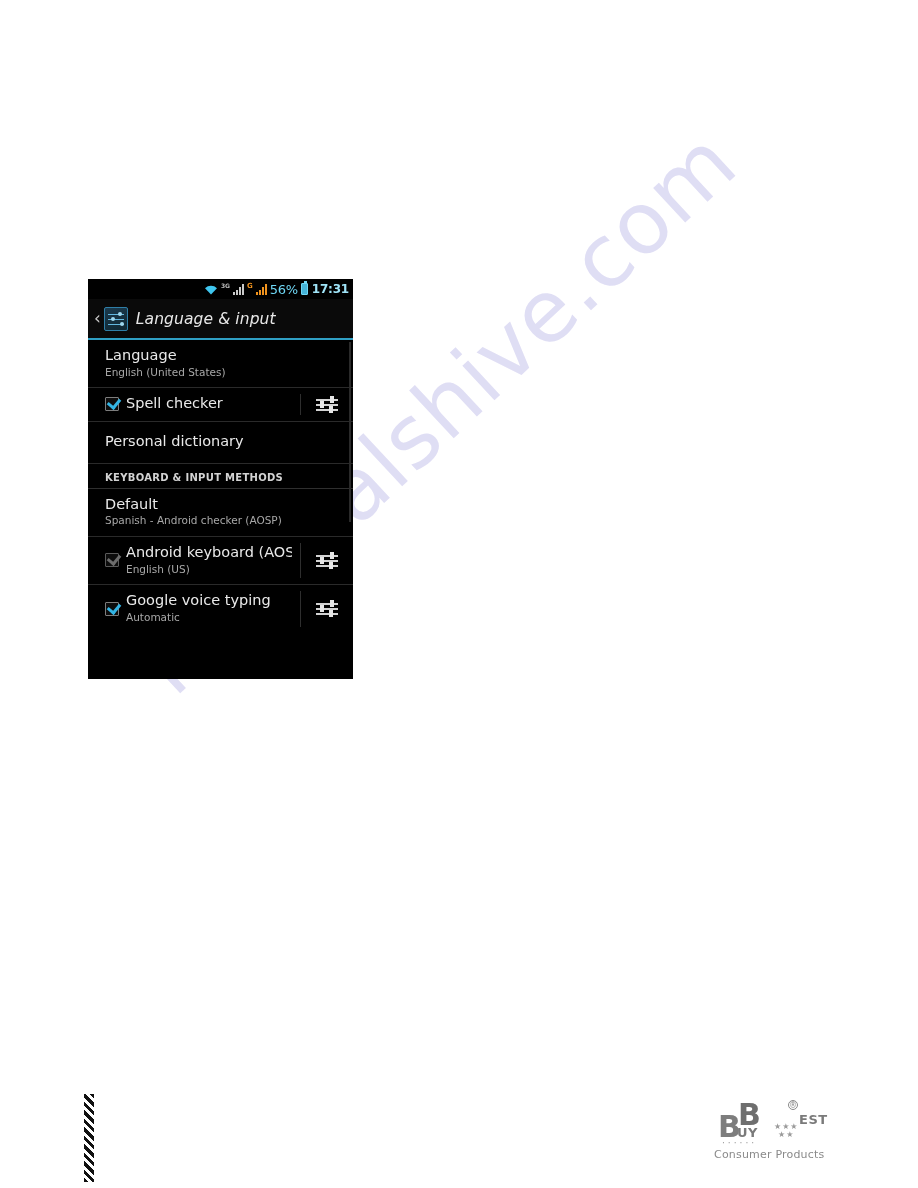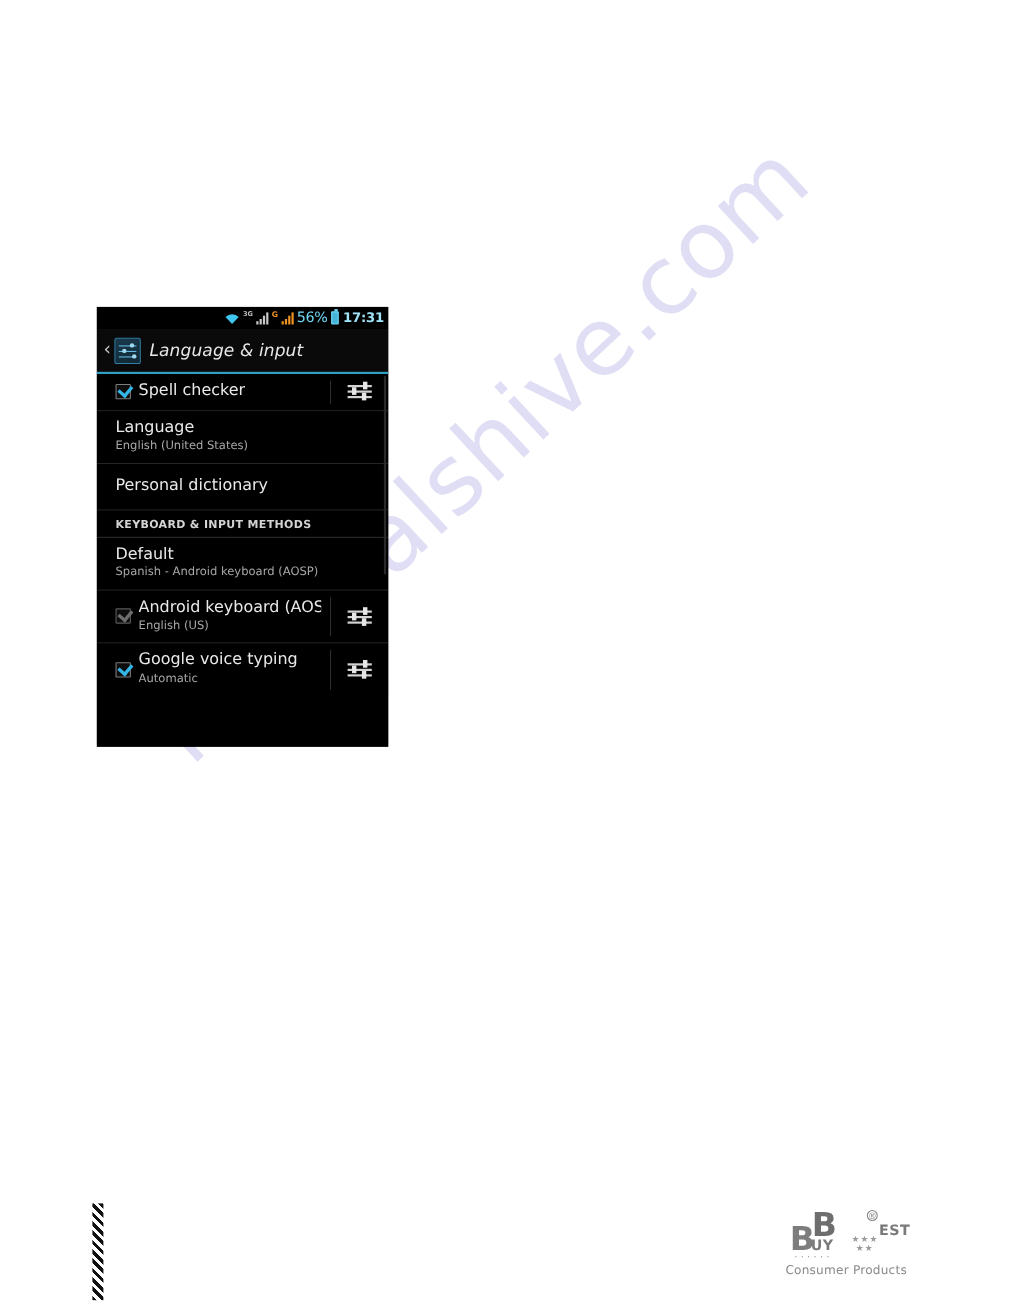--- a/index.html
+++ b/index.html
@@ -398,60 +398,60 @@
       </span>
       <span class="ab-title">Language &amp; input</span>
     </div>
 
     <div class="list">
 
       <div class="scrollbar"></div>
 
       <div class="row">
         <div class="row-main">
+          <div class="row-text">
+            <div class="title">Language</div>
+            <div class="subtitle">English (United States)</div>
+          </div>
+        </div>
+      </div>
+
+      <div class="row">
+        <div class="row-main">
           <span class="cbox"></span>
           <div class="row-text">
             <div class="title">Spell checker</div>
           </div>
         </div>
         <div class="cell-divider"></div>
         <div class="settings-cell">
           <span class="slider-icon">
             <i></i>
               <i></i>
               <i></i>
               <b></b>
               <b></b>
               <b></b>
           </span>
         </div>
       </div>
 
       <div class="row">
-        <div class="row-main">
-          <div class="row-text">
-            <div class="title">Language</div>
-            <div class="subtitle">English (United States)</div>
-          </div>
-        </div>
-      </div>
-
-      <div class="row">
         <div class="plain-row" style="flex:1 1 auto;">
           <div class="title">Personal dictionary</div>
         </div>
       </div>
 
       <div class="section-header">KEYBOARD &amp; INPUT METHODS</div>
 
       <div class="row">
         <div class="row-main">
           <div class="row-text">
             <div class="title">Default</div>
-            <div class="subtitle">Spanish - Android keyboard (AOSP)</div>
+            <div class="subtitle">Spanish - Android checker (AOSP)</div>
           </div>
         </div>
       </div>
 
       <div class="row">
         <div class="row-main">
           <span class="cbox disabled"></span>
           <div class="row-text clip">
             <div class="title clip">Android keyboard (AOSP)</div>
             <div class="subtitle">English (US)</div>

